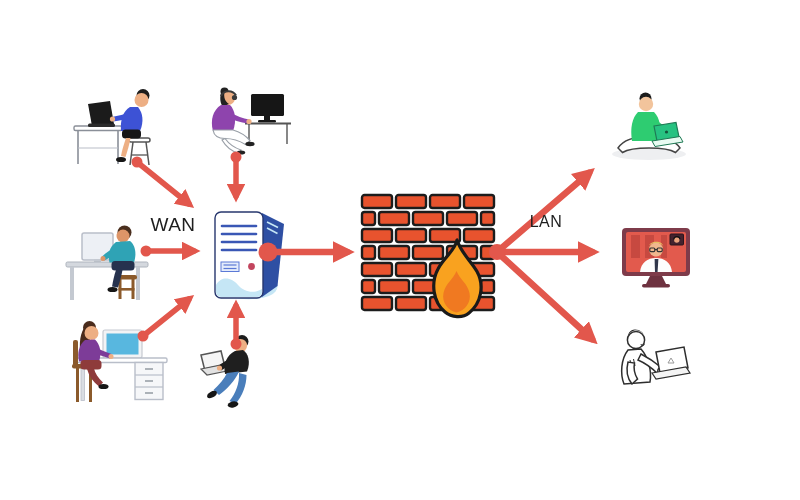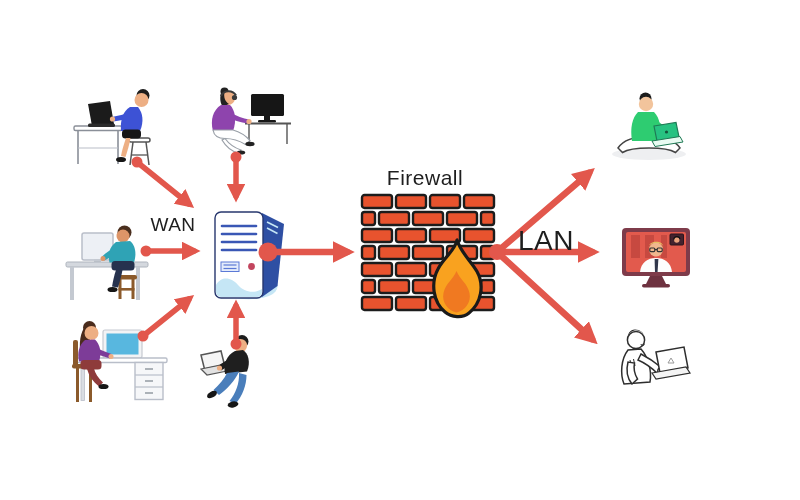--- a/index.html
+++ b/index.html
@@ -337,16 +337,15 @@
     </g>
     <g>
       <line x1="497" y1="252" x2="592" y2="252" stroke-width="6.5" marker-end="url(#ah)"></line>
     </g>
     <g>
       <line x1="497" y1="252" x2="592" y2="339" stroke-width="6.5" marker-end="url(#ah)"></line>
     </g>
     <circle cx="497" cy="252" r="8"></circle>
   </svg>
 
-  <div class="label z6" style="left:365px;top:167px;width:120px;font-size:21px">Firewall</div>
   <div class="label z6" style="left:135px;top:215px;width:76px;font-size:19px">WAN</div>
-  <div class="label z6" style="left:514px;top:227px;width:64px;font-size:28px">LAN</div>
+  <div class="label z6" style="left:514px;top:214px;width:64px;font-size:16px">LAN</div>
 </div>
 
 </body></html>

